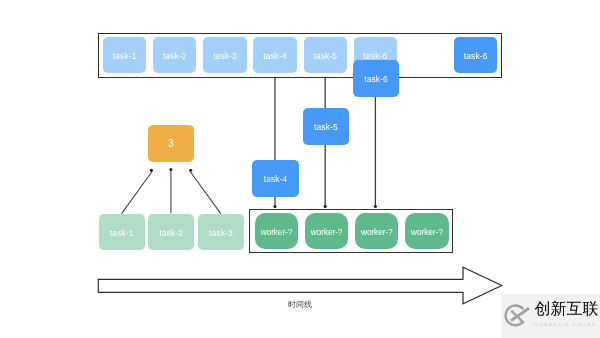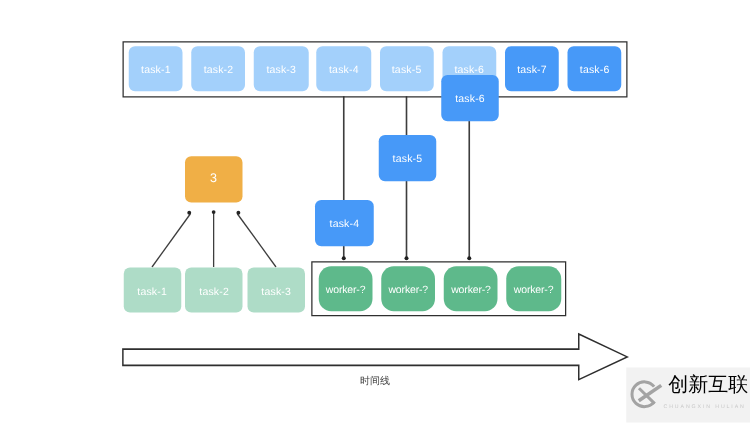--- a/index.html
+++ b/index.html
@@ -96,23 +96,20 @@
     </div>
   <div class="node q" style="left: 253.4px; top: 37.4px; background: rgb(163, 208, 251);">
     <span>task-4</span>
     </div>
   <div class="node q" style="left: 303.6px; top: 37.4px; background: rgb(163, 208, 251);">
     <span>task-5</span>
     </div>
   <div class="node q" style="left: 353.7px; top: 37.4px; background: rgb(163, 208, 251);">
     <span>task-6</span>
     </div>
-  <div class="node a" style="left: 403.9px; top: 37.4px; background: rgb(71, 153, 248);">
-    <span>task-7</span>
-    </div>
   <div class="node a" style="left: 454px; top: 37.4px; background: rgb(71, 153, 248);">
     <span>task-6</span>
     </div>
 
   <div class="node a big" style="left: 352.9px; top: 60.1px; background: rgb(71, 153, 248);">
     <span>task-6</span>
     </div>
   <div class="node a big" style="left: 302.8px; top: 108.1px; background: rgb(71, 153, 248);">
     <span>task-5</span>
     </div>

